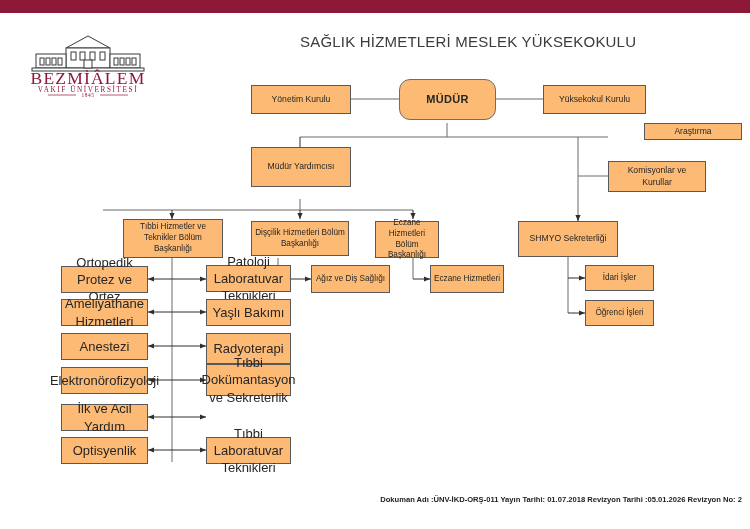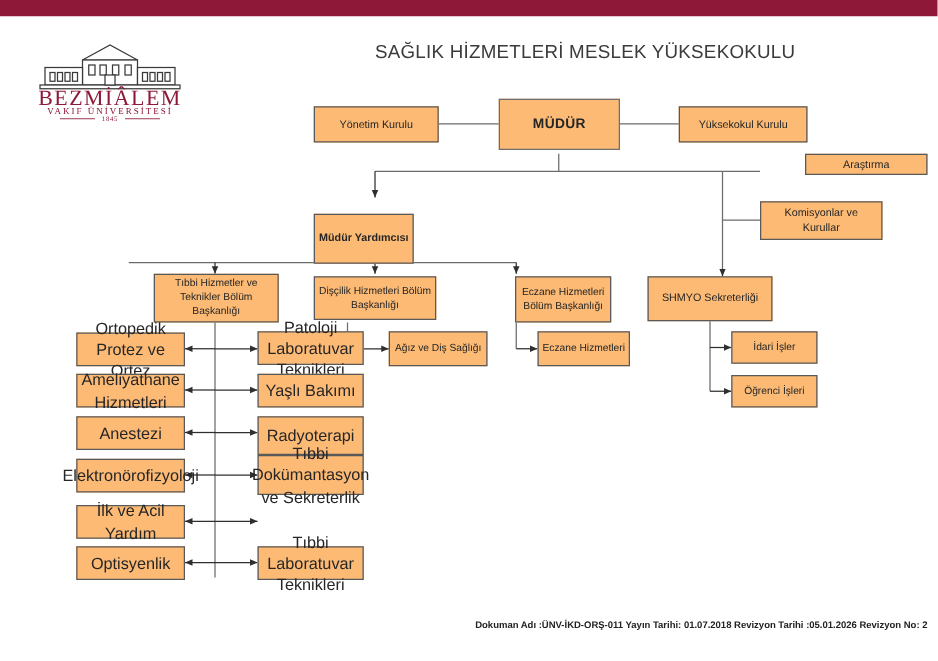--- a/index.html
+++ b/index.html
@@ -65,20 +65,21 @@
     line-height: 1.32;
     color: #262626;
     padding: 1px 2px;
   }
   .node.med { font-size: 8.6px; }
   .node.root {
     font-size: 11px;
     font-weight: bold;
     letter-spacing: .3px;
     border-color: #6e6e6e;
+    border-radius: 11px;
   }
   .node.leaf { font-size: 13px; }
   
   .footer {
     position: absolute;
     left: 352px; top: 495px;
     width: 390px;
     font-size: 7.6px;
     color: #222;
     text-align: right;
@@ -193,27 +194,27 @@
 
   <div class="node root" style="left:399px; top:79px; width:97px; height:41px;">MÜDÜR</div>
 
   <div class="node med" style="left:543px; top:85px; width:103px; height:29px;">Yüksekokul Kurulu</div>
 
   <div class="node med" style="left:644px; top:123px; width:98px; height:17px;">Araştırma</div>
 
   <div class="node med" style="left:608px; top:161px; width:98px; height:31px; white-space:pre-line;">Komisyonlar ve
 Kurullar</div>
 
-  <div class="node med" style="left:251px; top:171px; width:80px; height:40px;font-weight:bold;">Müdür Yardımcısı</div>
+  <div class="node med" style="left:251px; top:147px; width:100px; height:40px;">Müdür Yardımcısı</div>
 
   <div class="node" style="left:123px; top:219px; width:100px; height:39px;">Tıbbi Hizmetler ve Teknikler Bölüm Başkanlığı</div>
 
   <div class="node" style="left:251px; top:221px; width:98px; height:35px;">Dişçilik Hizmetleri Bölüm Başkanlığı</div>
 
-  <div class="node" style="left:375px; top:221px; width:77px; height:37px;margin-left:37px;">Eczane Hizmetleri Bölüm Başkanlığı</div>
+  <div class="node" style="left:375px; top:221px; width:64px; height:37px;">Eczane Hizmetleri Bölüm Başkanlığı</div>
 
   <div class="node med" style="left:518px; top:221px; width:100px; height:36px;">SHMYO Sekreterliği</div>
 
   <div class="node" style="left:585px; top:300px; width:69px; height:26px;">Öğrenci İşleri</div>
 
   <div class="node" style="left:585px; top:265px; width:69px; height:26px;">İdari İşler</div>
 
   <div class="node leaf" style="left:61px; top:266px; width:87px; height:27px;">Ortopedik Protez ve Ortez</div>
   <div class="node leaf" style="left:61px; top:299px; width:87px; height:27px;">Ameliyathane Hizmetleri</div>
   <div class="node leaf" style="left:61px; top:333px; width:87px; height:27px;">Anestezi</div>

